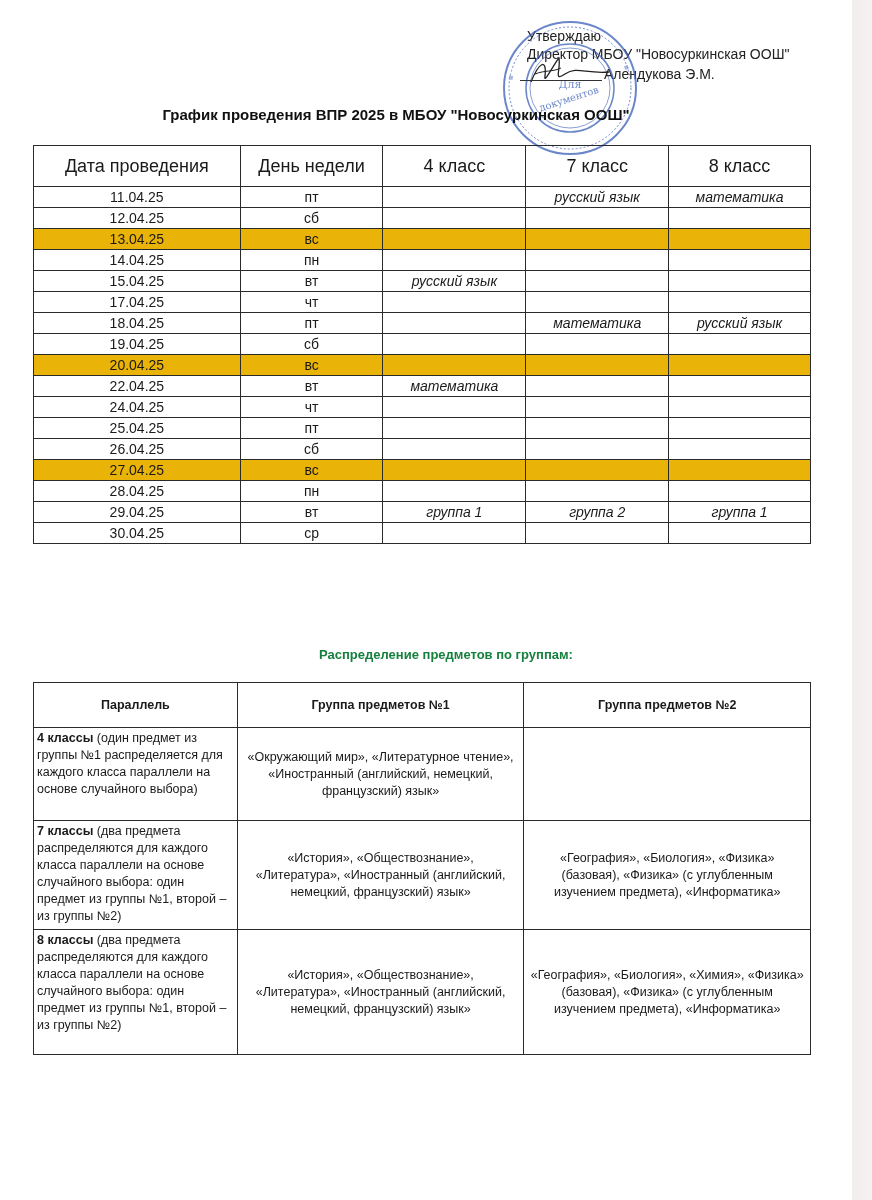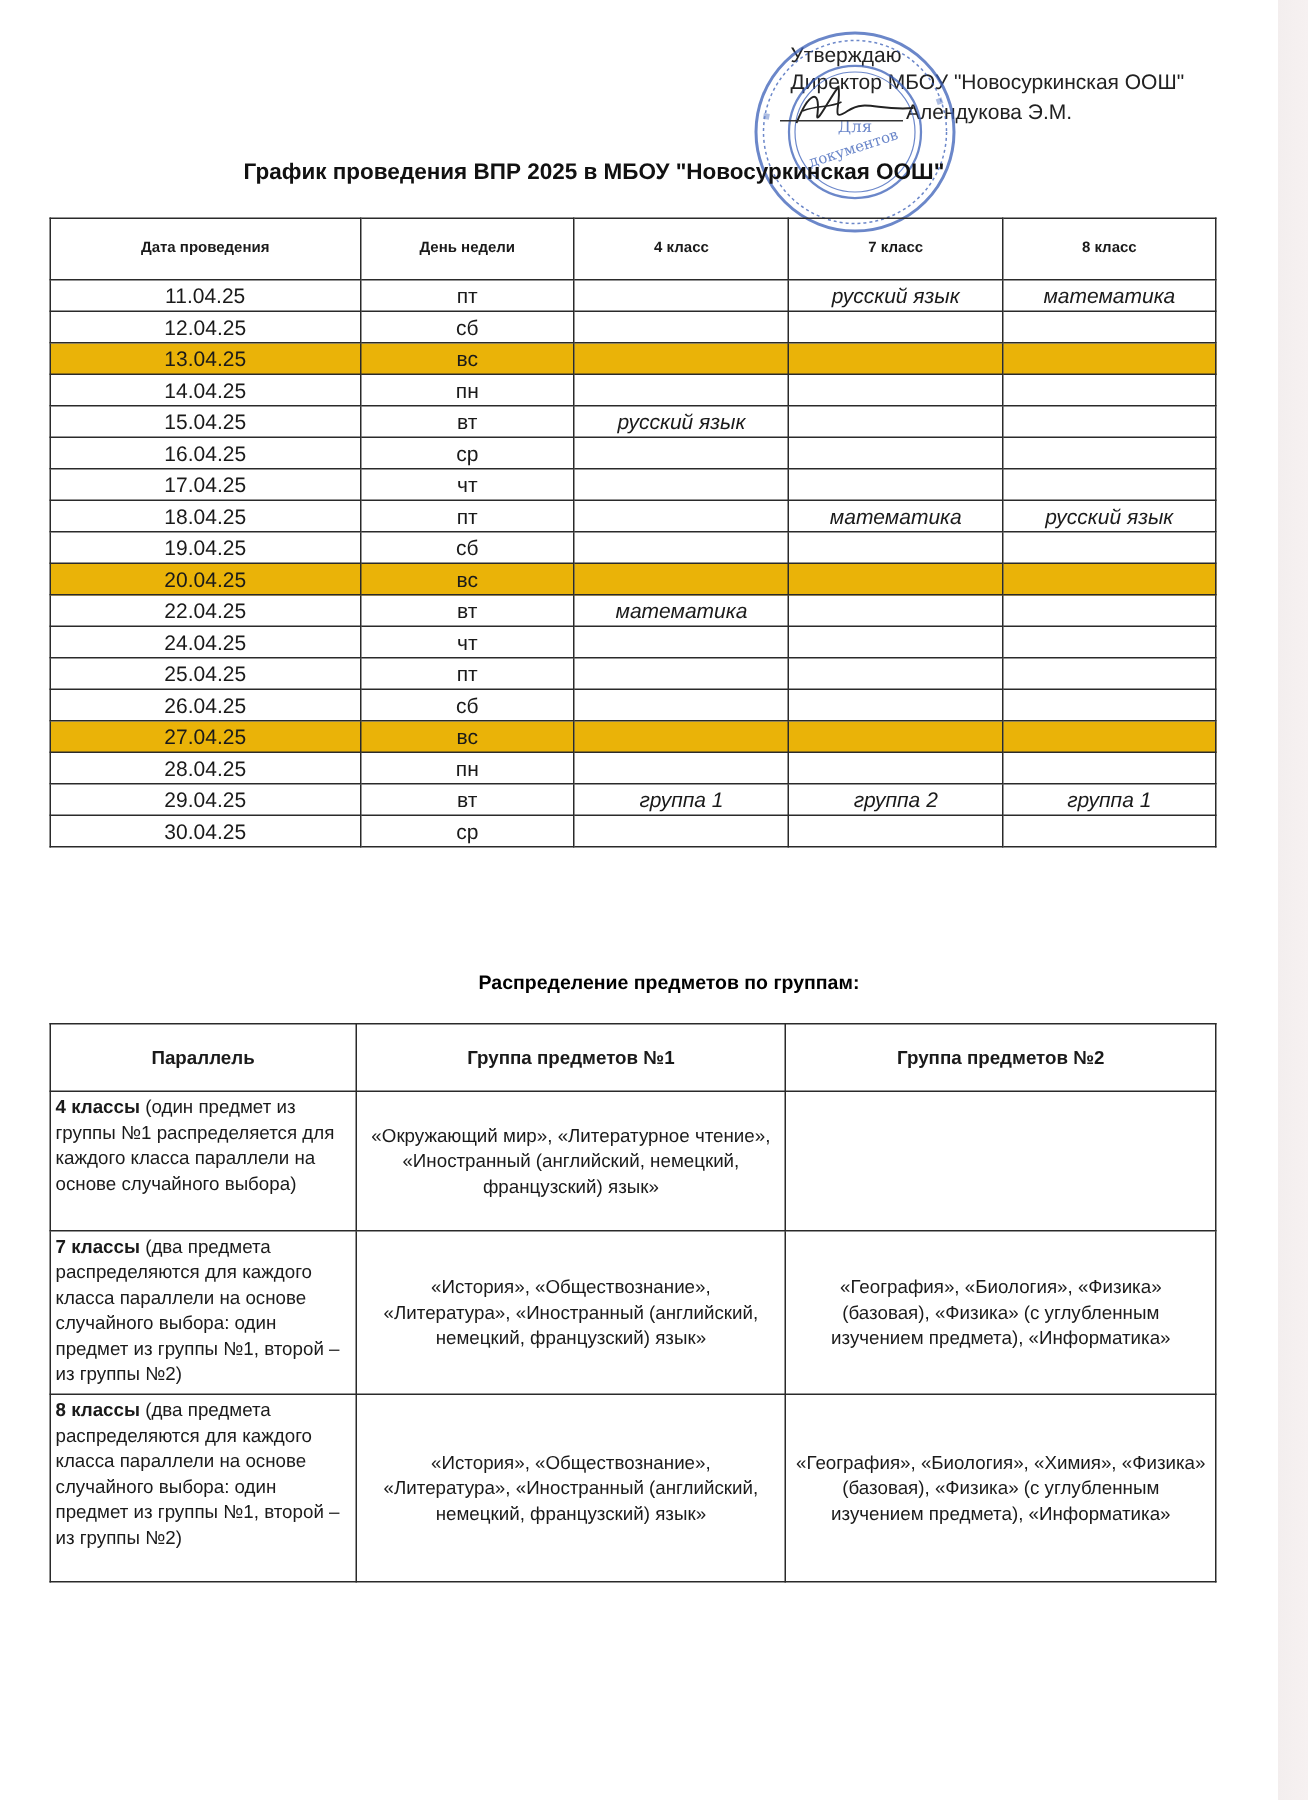--- a/index.html
+++ b/index.html
@@ -34,31 +34,31 @@
     position:absolute; left:0; width:772px; top:106px; text-align:center;
     font-weight:bold; font-size:15px; color:#111;
     padding-left:20px; box-sizing:border-box;
   }
   table { border-collapse:collapse; position:absolute; }
   .sched { left:33px; top:145px; width:778px; }
   .sched td, .sched th {
     border:1.5px solid #2a2a2a; padding:0; text-align:center;
     font-size:14px; height:20px; line-height:20px;
   }
-  .sched th { height:40px; font-weight:bold; font-size:10px; }
+  .sched th { height:40px; font-weight:normal; font-size:18px; }
   .sched td.subj { font-style:italic; }
   .sched tr.weekend td { background:#eab308; }
   .sched col.c1 { width:207px; }
   .sched col.c2 { width:143px; }
   .sched col.c3 { width:143px; }
   .sched col.c4 { width:143px; }
   .sched col.c5 { width:142px; }
   .sub-title {
     position:absolute; left:0; width:872px; top:647px; text-align:center;
-    font-weight:bold; font-size:13px; color:#000000; padding-left:20px; box-sizing:border-box;
+    font-weight:bold; font-size:13px; color:#15803d; padding-left:20px; box-sizing:border-box;
   }
   .groups { left:33px; top:682px; width:778px; }
   .groups td, .groups th {
     border:1.5px solid #2a2a2a; font-size:12.5px; line-height:17px;
     vertical-align:middle;
   }
   .groups th { height:42px; font-weight:bold; font-size:12.5px; }
   .groups td.par { text-align:left; padding:2px 3px; vertical-align:top; }
   .groups td.g { text-align:center; padding:0 6px; }
   .groups td .b { font-weight:bold; }
@@ -150,27 +150,20 @@
         <td class="subj"></td>
       </tr>
       <tr>
         <td>15.04.25</td>
         <td>вт</td>
         <td class="subj">русский язык</td>
         <td class="subj"></td>
         <td class="subj"></td>
       </tr>
       <tr>
-        <td>16.04.25</td>
-        <td>ср</td>
-        <td class="subj"></td>
-        <td class="subj"></td>
-        <td class="subj"></td>
-      </tr>
-      <tr>
         <td>17.04.25</td>
         <td>чт</td>
         <td class="subj"></td>
         <td class="subj"></td>
         <td class="subj"></td>
       </tr>
       <tr>
         <td>18.04.25</td>
         <td>пт</td>
         <td class="subj"></td>

